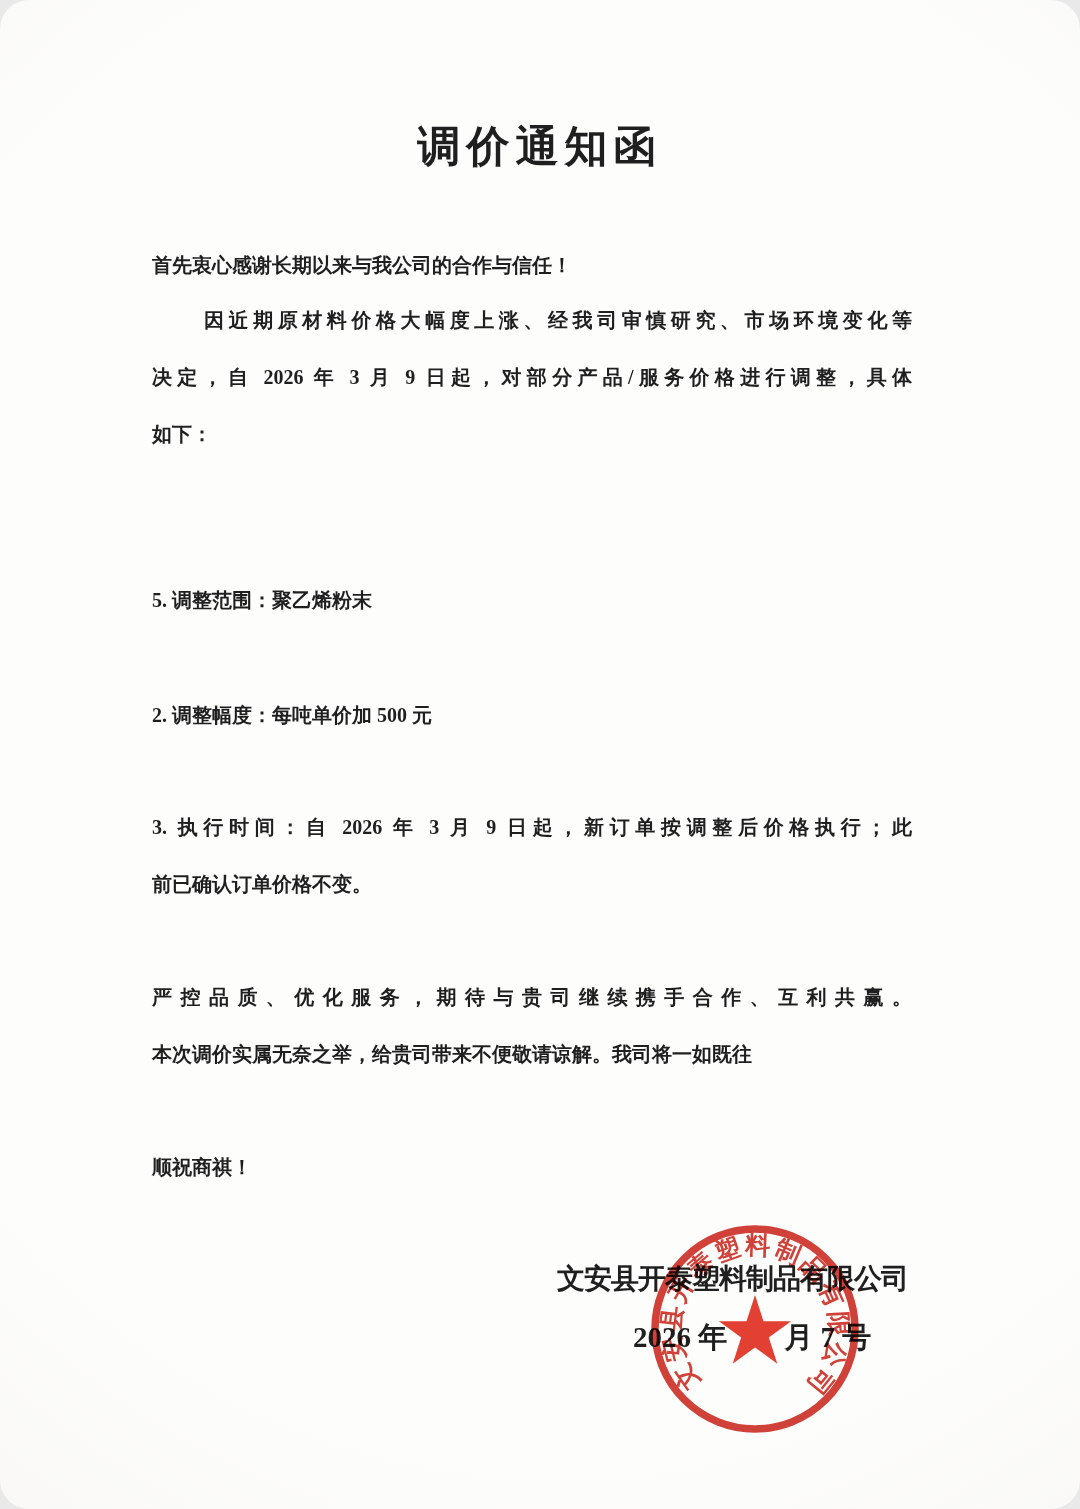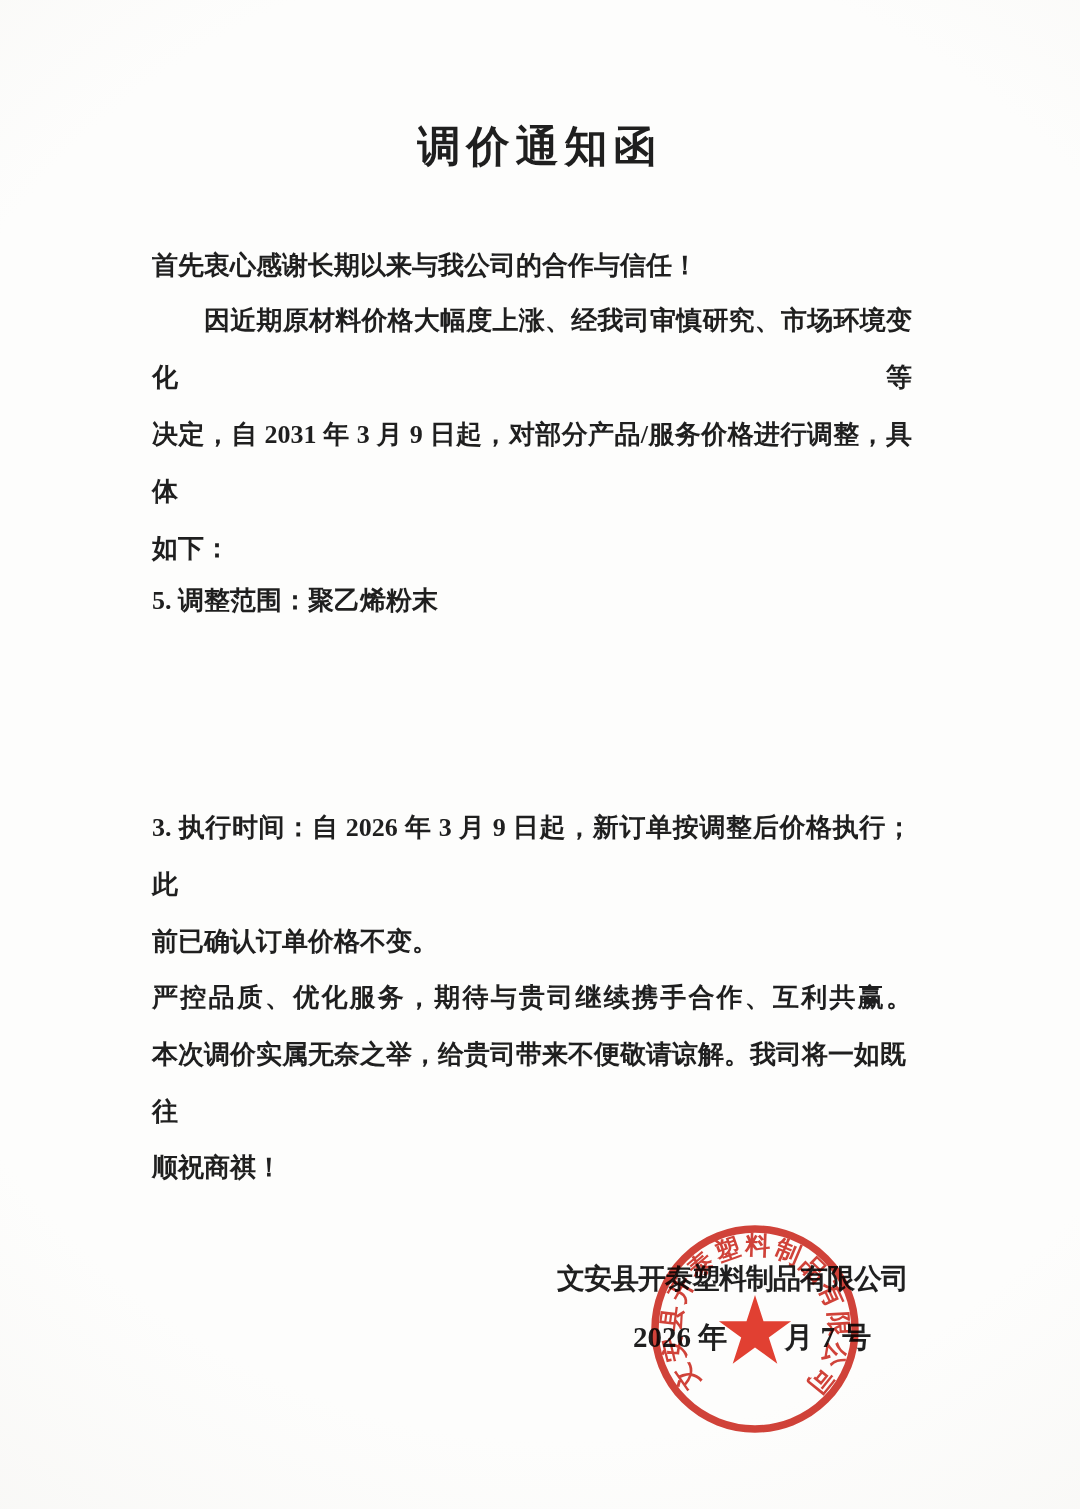--- a/index.html
+++ b/index.html
@@ -14,35 +14,36 @@
     font-family:"Liberation Serif","DejaVu Serif",serif;
     background:#e9e9e9;
   }
   .page{
     position:relative;
     width:1080px;height:1509px;
     overflow:hidden;
     color:var(--text);
     background:
       radial-gradient(ellipse 120% 90% at 52% 46%, var(--page-bg) 55%, #f3f2ef 100%);
+    border-radius: 29px;
   }
   .doc-title{
     position:absolute;
     left:0; top:120px; width:1080px;
     text-align:center;
     font-size:43px;
     font-weight:700;
     letter-spacing:6px;
     line-height:1.25;
   }
   .para{
     position:absolute;
     left:152px;
     width:760px;
-    font-size:26px;
+    font-size:20px;
     font-weight:700;
     line-height:57px;
   }
   .para .line{
     white-space:normal;
   }
   
   .para .line:not(:last-child){
     text-align:justify;
     text-align-last:justify;
@@ -111,28 +112,31 @@
 <div class="page">
 
   <div class="doc-title">调价通知函</div>
 
   <div class="para para-greeting">
       <div class="line">首先衷心感谢长期以来与我公司的合作与信任！</div>
     </div>
 
   <div class="para para-intro">
       <div class="line">因近期原材料价格大幅度上涨、经我司审慎研究、市场环境变化等</div>
-      <div class="line">决定，自 2031 年 3 月 9 日起，对部分产品/服务价格进行调整，具体</div>
+      <div class="line">决定，自 2026 年 3 月 9 日起，对部分产品/服务价格进行调整，具体</div>
       <div class="line">如下：</div>
     </div>
 
   <div class="para para-item1">
       <div class="line">5. 调整范围：聚乙烯粉末</div>
     </div>
 
+  <div class="para para-item2">
+      <div class="line">2. 调整幅度：每吨单价加 500 元</div>
+    </div>
 
   <div class="para para-item3">
       <div class="line">3. 执行时间：自 2026 年 3 月 9 日起，新订单按调整后价格执行；此</div>
       <div class="line">前已确认订单价格不变。</div>
     </div>
 
   <div class="para para-closing">
       <div class="line">严控品质、优化服务，期待与贵司继续携手合作、互利共赢。</div>
       <div class="line">本次调价实属无奈之举，给贵司带来不便敬请谅解。我司将一如既往</div>
     </div>

